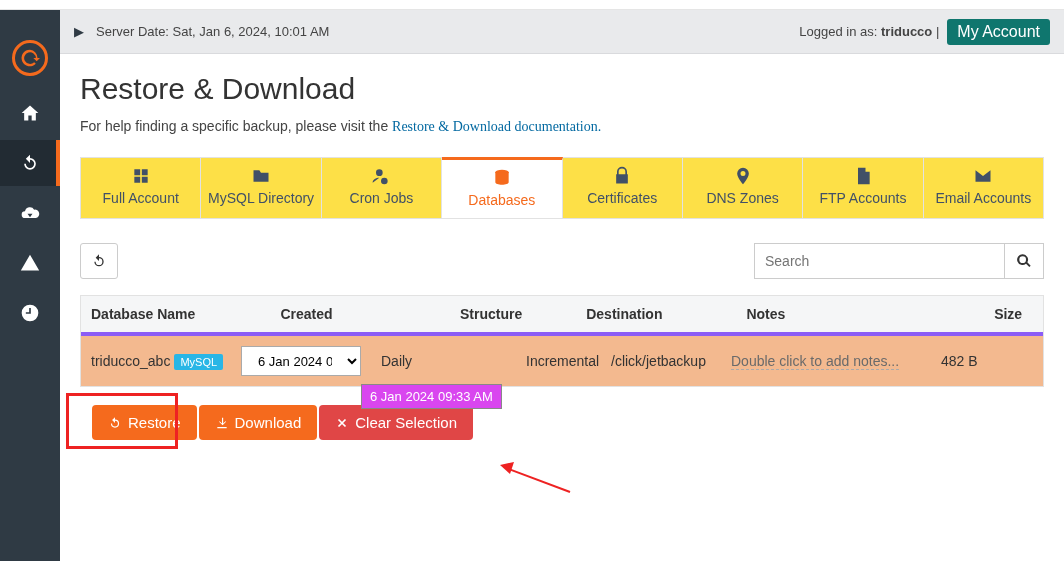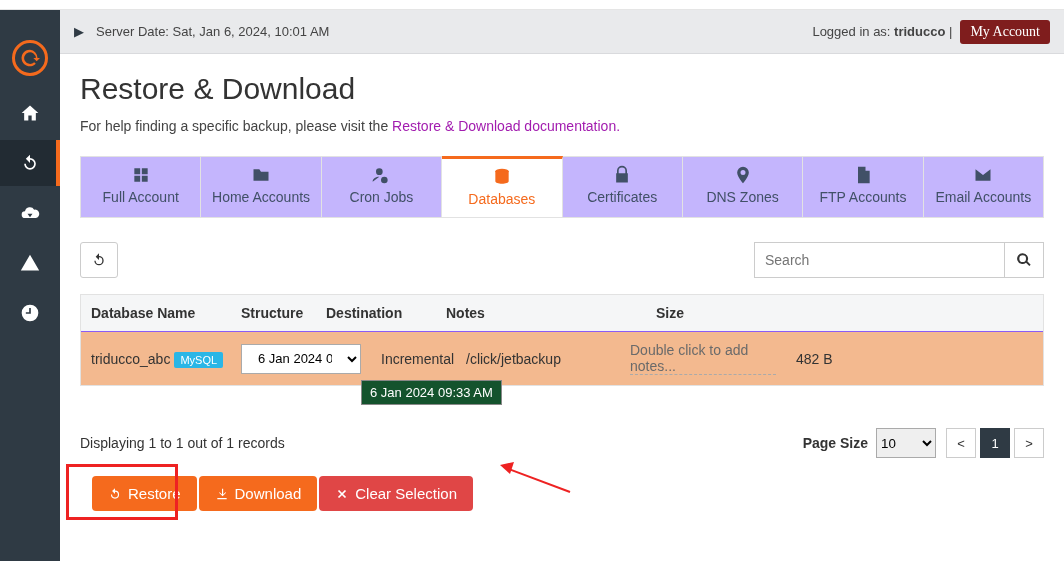--- a/index.html
+++ b/index.html
@@ -10,68 +10,68 @@
   .sidebar .logo { width: 36px; height: 36px; border: 3px solid #f56a1d; border-radius: 50%; display: flex; align-items: center; justify-content: center; margin-bottom: 10px; }
   .sidebar .logo svg { width: 20px; height: 20px; fill: #f56a1d; }
   .side-item { width: 60px; height: 46px; display: flex; align-items: center; justify-content: center; color: #fff; cursor: pointer; position: relative; }
   .side-item.active { background: #222b33; }
   .side-item.active::after { content: ""; position: absolute; right: 0; top: 0; bottom: 0; width: 4px; background: #f56a1d; }
   .side-item svg { width: 20px; height: 20px; fill: #fff; }
   .main { flex: 1; background: #fff; margin-top: 10px; display: flex; flex-direction: column; overflow: hidden; }
   .topbar { background: #e9eaec; height: 44px; display: flex; align-items: center; padding: 0 14px; font-size: 13px; color: #444; gap: 8px; border-bottom: 1px solid #d9dadd; }
   .topbar .caret { color: #2f3a44; margin-right: 4px; }
   .topbar .spacer { flex: 1; }
-  .myacct-btn { background: #7f1d1d; color: #fff; border: none; padding: 4px 10px; border-radius: 3px; font-size: 14px; cursor: pointer; font-family: Liberation Serif, serif; }
+  .myacct-btn { background: #0f766e; color: #fff; border: none; padding: 4px 10px; border-radius: 3px; font-size: 16px; cursor: pointer; }
   .content { padding: 18px 20px 10px 20px; }
   h1 { font-size: 30px; font-weight: 500; color: #333; margin-bottom: 12px; }
   .helptext { font-size: 14px; color: #444; margin-bottom: 22px; }
-  .helptext a { color: #a21caf; text-decoration: none; }
-  .tabs { display: flex; border: 1px solid #e2e2e2; background: #c4b5fd; }
+  .helptext a { color: #0369a1; text-decoration: none; font-family: Liberation Serif, serif; }
+  .tabs { display: flex; border: 1px solid #e2e2e2; background: #fde047; }
   .tab { flex: 1; text-align: center; padding: 8px 4px 10px 4px; cursor: pointer; border-right: 1px solid #e2e2e2; color: #415067; font-size: 14px; position: relative; }
   .tab:last-child { border-right: none; }
   .tab.active { background: #fff; color: #f56a1d; border-top: 3px solid #f56a1d; margin-top: -1px; }
   .tab svg { width: 20px; height: 20px; display: block; margin: 0 auto 4px auto; fill: currentColor; }
   .toolbar { display: flex; align-items: center; margin-top: 24px; gap: 8px; }
   .refresh-btn { width: 38px; height: 36px; border: 1px solid #ccc; background: #fff; border-radius: 3px; display: flex; align-items: center; justify-content: center; cursor: pointer; }
   .refresh-btn svg { width: 16px; height: 16px; fill: #333; }
   .toolbar .spacer { flex: 1; }
   .search-wrap { display: flex; }
   .search-input { width: 250px; height: 36px; border: 1px solid #ccc; border-right: none; padding: 0 10px; font-size: 14px; }
   .search-btn { width: 40px; height: 36px; border: 1px solid #ccc; background: #fff; display: flex; align-items: center; justify-content: center; cursor: pointer; }
   .search-btn svg { width: 16px; height: 16px; fill: #333; }
   .table { margin-top: 16px; border: 1px solid #e2e2e2; }
-  .thead { display: flex; background: #f5f6f7; border-bottom: 1px solid #8b5cf6; }
+  .thead { display: flex; background: #f5f6f7; border-bottom: 4px solid #8b5cf6; gap: 43px; }
   .th { padding: 10px 10px; font-weight: 600; font-size: 14px; color: #333; }
   .col-db { width: 150px; }
   .col-created { width: 140px; }
   .col-sched { width: 145px; }
   .col-struct { width: 85px; }
   .col-dest { width: 120px; }
   .col-notes { width: 210px; }
   .col-size { width: 60px; }
   .trow { display: flex; background: #f3b98f; align-items: center; min-height: 50px; position: relative; }
   .td { padding: 10px 10px; font-size: 14px; color: #333; }
   .mysql-badge { background: #29b6e6; color: #fff; font-size: 11px; padding: 2px 6px; border-radius: 2px; margin-left: 4px; }
   .date-select { width: 120px; height: 30px; border: 1px solid #aaa; font-size: 13px; padding: 2px 12px; background: #fff; }
   .date-dropdown { position: absolute; top: 48px; left: 280px; background: #fff; border: 1px solid #888; z-index: 10; }
-  .date-option { background: #14532d; color: #fff; padding: 4px 8px; font-size: 13px; white-space: nowrap; }
+  .date-option { background: #d946ef; color: #fff; padding: 4px 8px; font-size: 13px; white-space: nowrap; }
   .arrow-annot { position: absolute; left: 440px; top: 408px; pointer-events: none; }
   .footer-row { display: flex; align-items: center; margin-top: 42px; font-size: 14px; color: #333; }
   .footer-row .spacer { flex: 1; }
   .page-size-label { margin-right: 8px; font-weight: 600; color: #333; }
   .page-select { width: 60px; height: 30px; border: 1px solid #aaa; margin-right: 10px; }
   .pager { display: flex; gap: 4px; }
   .pager-btn { width: 30px; height: 30px; border: 1px solid #ccc; background: #fff; display: flex; align-items: center; justify-content: center; cursor: pointer; font-size: 13px; }
   .pager-btn.active { background: #2f3a44; color: #fff; border-color: #2f3a44; }
   .actions { display: flex; gap: 2px; margin-top: 18px; position: relative; padding-left: 12px; }
   .act-btn { background: #f56a1d; color: #fff; border: none; padding: 9px 16px; border-radius: 4px; font-size: 15px; cursor: pointer; display: flex; align-items: center; gap: 6px; }
   .act-btn svg { width: 14px; height: 14px; fill: #fff; }
   .act-btn.clear { background: #e04646; }
   .restore-highlight { position: absolute; border: 3px solid #e22; pointer-events: none; }
-  .notes-cell { color: #6a6a6a; border-bottom: 1px dashed #aaa; display: inline-block; margin-left: 44px; }
+  .notes-cell { color: #6a6a6a; border-bottom: 1px dashed #aaa; display: inline-block; }
   .content-wrap { position: relative; }
 </style>
 </head>
 <body>
 
 <div class="app">
   <div class="topstrip"></div>
 
   <div class="sidebar">
     <div class="logo">
@@ -125,21 +125,21 @@
         <div class="tab">
           <svg viewBox="0 0 24 24">
               <path d="M4 4h7v7H4zM13 4h7v7h-7zM4 13h7v7H4zM13 13h7v7h-7z"></path>
             </svg>
           <span>Full Account</span>
         </div>
         <div class="tab">
           <svg viewBox="0 0 24 24">
               <path d="M3 5h7l2 3h9v11H3z"></path>
             </svg>
-          <span>Home Accounts</span>
+          <span>MySQL Directory</span>
         </div>
         <div class="tab">
           <svg viewBox="0 0 24 24">
               <circle cx="10" cy="8" r="4"></circle>
               <path d="M2 20c0-4 4-6 8-6m6 0a4 4 0 1 0 4 4 4 4 0 0 0-4-4zm0 2v2h2"></path>
             </svg>
           <span>Cron Jobs</span>
         </div>
         <div class="tab active">
           <svg viewBox="0 0 24 24">
@@ -187,62 +187,51 @@
             <svg viewBox="0 0 24 24">
                 <path d="M10 2a8 8 0 1 0 5 14l5 5 2-2-5-5a8 8 0 0 0-7-12zm0 3a5 5 0 1 1-5 5 5 5 0 0 1 5-5z"></path>
               </svg>
           </button>
         </div>
       </div>
 
       <div class="table">
         <div class="thead">
           <div class="th col-db">Database Name</div>
+          <div class="th col-created">Created</div>
           <div class="th col-struct">Structure</div>
           <div class="th col-dest">Destination</div>
           <div class="th col-notes">Notes</div>
           <div class="th col-size">Size</div>
         </div>
         <div class="trow">
           <div class="td col-db">
             <span>triducco_abc</span><span class="mysql-badge">MySQL</span>
           </div>
           <div class="td col-created">
             <select class="date-select">
               <option>6 Jan 2024 0</option>
             </select>
           </div>
+          <div class="td col-sched">Daily</div>
           <div class="td col-struct">Incremental</div>
           <div class="td col-dest">/click/jetbackup</div>
           <div class="td col-notes"><span class="notes-cell">Double click to add notes...</span></div>
           <div class="td col-size">482 B</div>
           <div class="date-dropdown">
             <div class="date-option">6 Jan 2024 09:33 AM</div>
           </div>
         </div>
       </div>
 
       <svg class="arrow-annot" width="80" height="40">
         <line x1="70" y1="30" x2="6" y2="6" stroke="#e22" stroke-width="2"></line>
         <polygon points="0,3 14,0 10,12" fill="#e22"></polygon>
       </svg>
 
-      <div class="footer-row">
-        <span>Displaying 1 to 1 out of 1 records</span>
-        <div class="spacer"></div>
-        <span class="page-size-label">Page Size</span>
-        <select class="page-select">
-          <option>10</option>
-        </select>
-        <div class="pager">
-          <div class="pager-btn">&lt;</div>
-          <div class="pager-btn active">1</div>
-          <div class="pager-btn">&gt;</div>
-        </div>
-      </div>
 
       <div class="actions">
         <div class="restore-highlight" style="left:-14px; top:-12px; width:112px; height:56px;"></div>
         <button class="act-btn">
           <svg viewBox="0 0 24 24">
               <path d="M12 6V2L7 7l5 5V8a5 5 0 1 1-5 5H5a7 7 0 1 0 7-7z"></path>
             </svg>
           <span>Restore</span>
         </button>
         <button class="act-btn">

